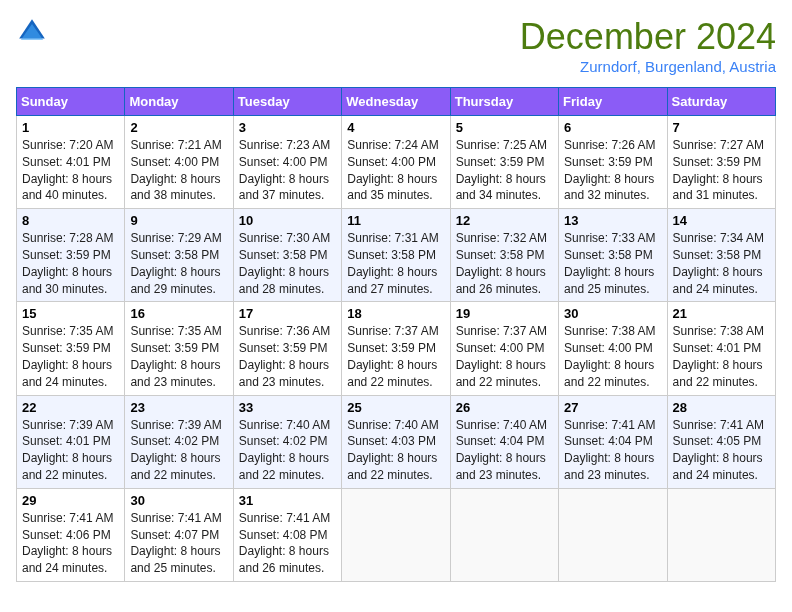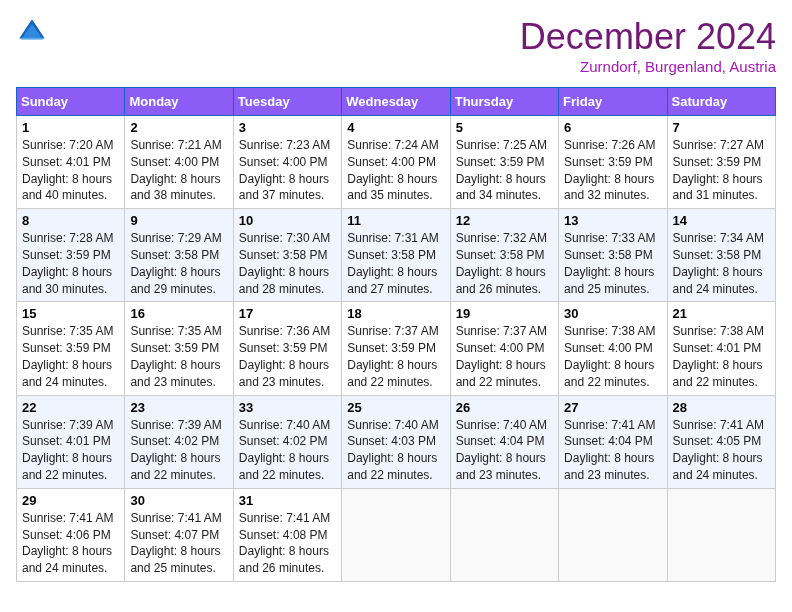--- a/index.html
+++ b/index.html
@@ -29,25 +29,25 @@
     .logo-text .general { color: #333; }
     .logo-text .blue { color: #1565C0; }
     .logo-icon {
       width: 32px;
       height: 32px;
     }
     .title-block { text-align: right; }
     .month-title {
       font-size: 36px;
       font-weight: normal;
-      color: #701a75;
+      color: #4d7c0f;
     }
     .location-title {
       font-size: 15px;
-      color: #a21caf;
+      color: #3b82f6;
     }
     .calendar {
       width: 100%;
       border-collapse: collapse;
       font-size: 11px;
     }
     .calendar th {
       background: #8b5cf6;
       color: #fff;
       padding: 6px 4px;

